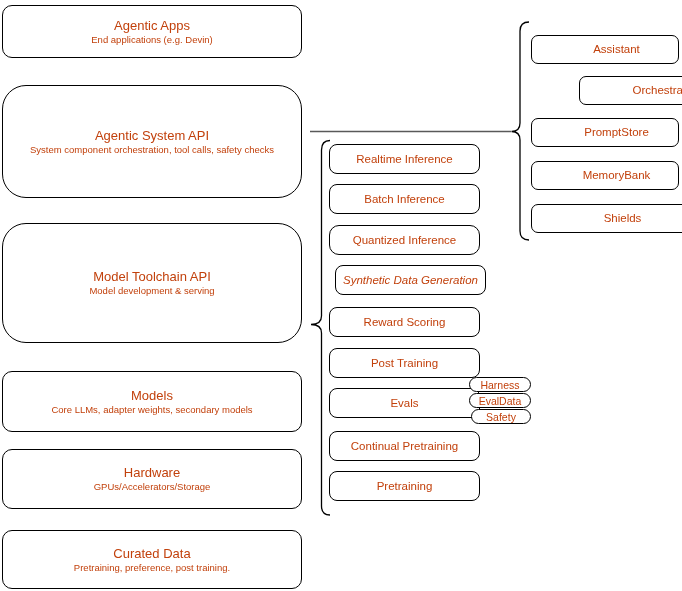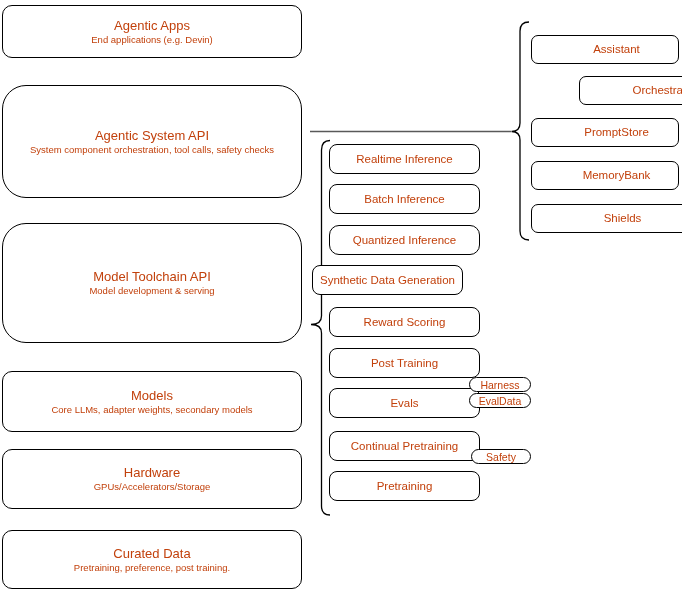--- a/index.html
+++ b/index.html
@@ -95,30 +95,30 @@
   </div>
 
   <div class="node" style="left:2px; top:530px; width:300px; height:59px; border-radius:10px;">
     <div class="title">Curated Data</div>
     <div class="subtitle">Pretraining, preference, post training.</div>
   </div>
 
   <div class="node small" style="left:329px; top:144px; width:151px; height:30px;">Realtime Inference</div>
   <div class="node small" style="left:329px; top:184px; width:151px; height:30px;">Batch Inference</div>
   <div class="node small" style="left:329px; top:225px; width:151px; height:30px;border-radius:10px;">Quantized Inference</div>
-  <div class="node small" style="left:312px; top:265px; width:151px; height:30px;">Synthetic Data Generation</div>
+  <div class="node small" style="left:335px; top:265px; width:151px; height:30px;font-style:italic;">Synthetic Data Generation</div>
   <div class="node small" style="left:329px; top:307px; width:151px; height:30px;">Reward Scoring</div>
   <div class="node small" style="left:329px; top:348px; width:151px; height:30px;">Post Training</div>
   <div class="node small" style="left:329px; top:388px; width:151px; height:30px;">Evals</div>
   <div class="node small" style="left:329px; top:431px; width:151px; height:30px;">Continual Pretraining</div>
   <div class="node small" style="left:329px; top:471px; width:151px; height:30px;">Pretraining</div>
 
   <div class="pill" style="left:469px; top:377px; width:62px; height:15px;">Harness</div>
   <div class="pill" style="left:469px; top:393px; width:62px; height:15px;">EvalData</div>
-  <div class="pill" style="left:471px; top:409px; width:60px; height:15px;margin-top:40px;">Safety</div>
+  <div class="pill" style="left:471px; top:409px; width:60px; height:15px;">Safety</div>
 
   <div class="node comp" style="left:531px; top:35px; width:148px; height:29px;">Assistant</div>
   <div class="node comp" style="left:531px; top:76px; width:148px; height:29px;margin-left:48px;">Orchestrator</div>
   <div class="node comp" style="left:531px; top:118px; width:148px; height:29px;">PromptStore</div>
   <div class="node comp" style="left:531px; top:161px; width:148px; height:29px;">MemoryBank</div>
   <div class="node comp" style="left:531px; top:204px; width:160px; height:29px;">Shields</div>
 
 </div>
 
 </body></html>

